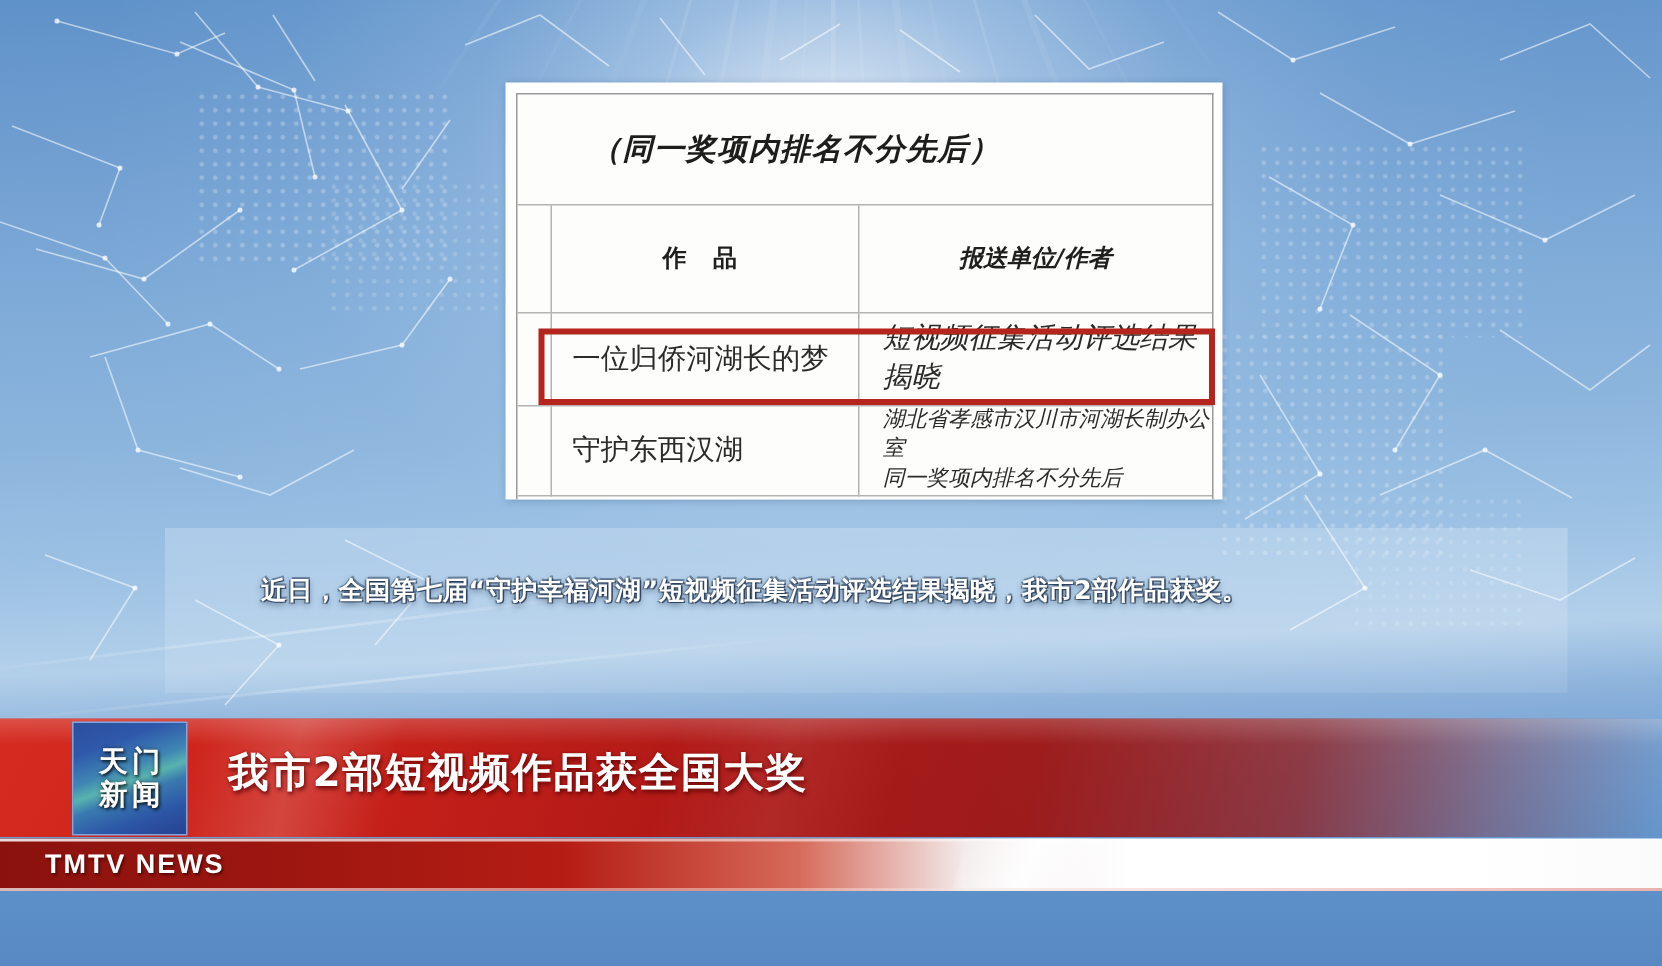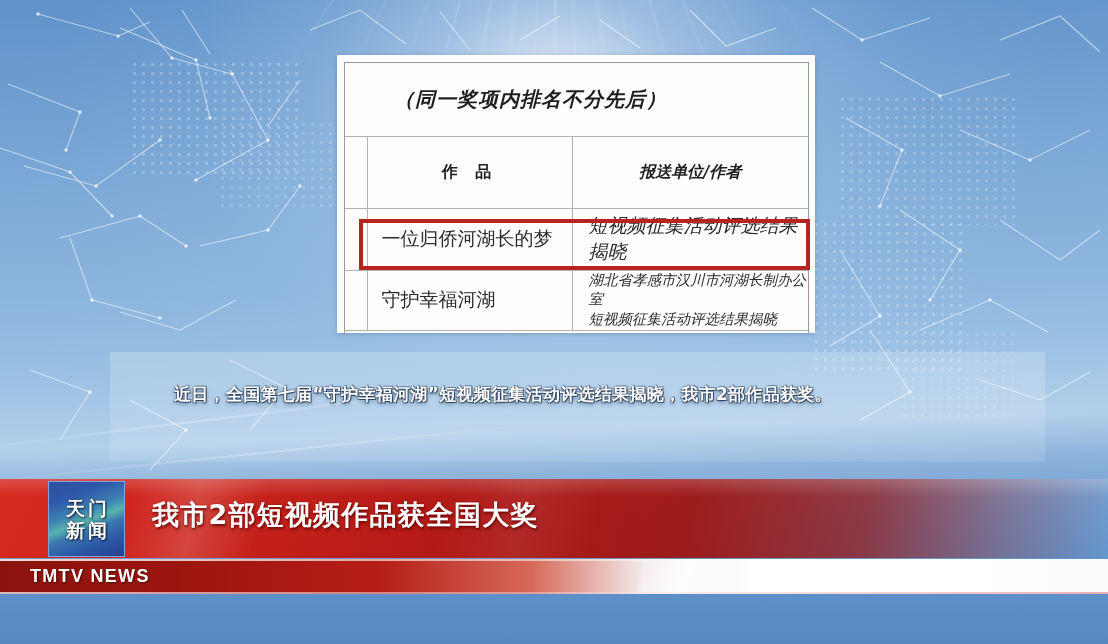--- a/index.html
+++ b/index.html
@@ -401,23 +401,23 @@
             <td class="sp">作 品</td>
             <td>报送单位/作者</td>
           </tr>
           <tr class="data-row">
             <td></td>
             <td class="cell-txt">一位归侨河湖长的梦</td>
             <td class="cell-org">短视频征集活动评选结果揭晓</td>
           </tr>
           <tr class="data-row two-line">
             <td></td>
-            <td class="cell-txt">守护幸福河湖</td>
+            <td class="cell-txt">守护东西汉湖</td>
             <td class="cell-org" style="white-space:pre-line;">湖北省孝感市汉川市河湖长制办公室
-短视频征集活动评选结果揭晓</td>
+同一奖项内排名不分先后</td>
           </tr>
         </tbody>
       </table>
     </div>
     <div class="hl-box"></div>
   </div>
 
   <div class="subtitle">近日，全国第七届“守护幸福河湖”短视频征集活动评选结果揭晓，我市2部作品获奖。</div>
 
   <div class="banner">

